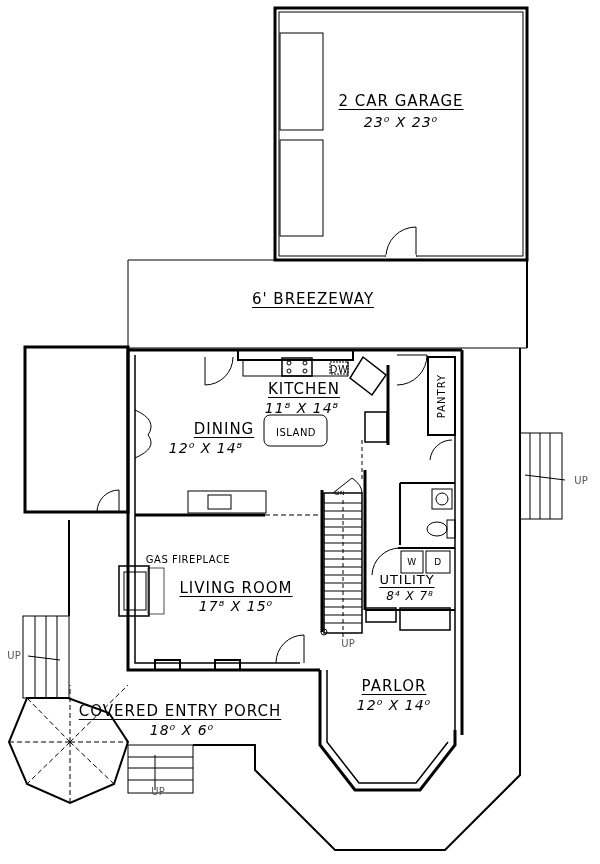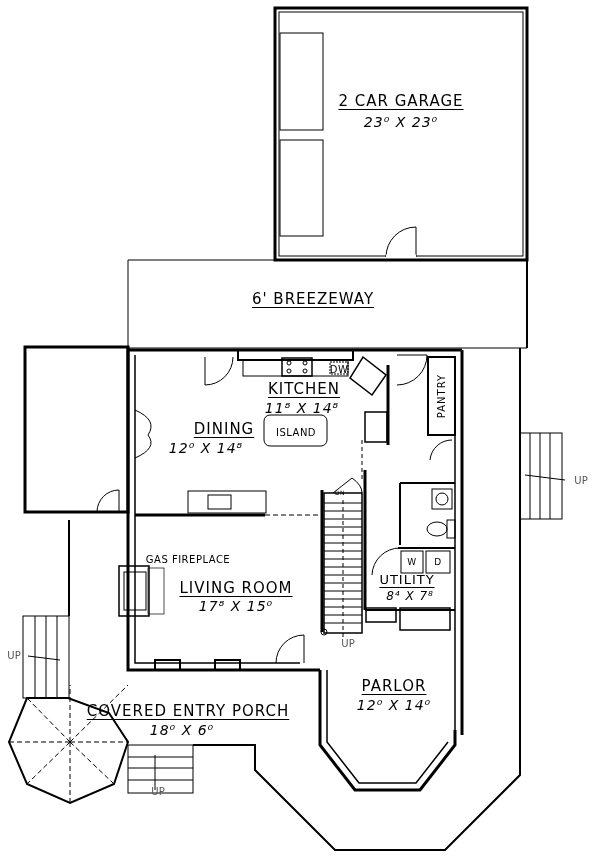--- a/index.html
+++ b/index.html
@@ -208,19 +208,19 @@
 <div class="lbl room-dim" style="left:236px;top:598px;text-align:right;">17⁸ X 15⁰</div>
 
 <div class="lbl small" style="left:412px;top:557px;font-size:9px;">W</div>
 <div class="lbl small" style="left:438px;top:557px;font-size:9px;">D</div>
 <div class="lbl room-name" style="left:407px;top:572px;font-size:13px;">UTILITY</div>
 <div class="lbl room-dim" style="left:410px;top:589px;font-size:12px;">8⁴ X 7⁸</div>
 
 <div class="lbl room-name" style="left:394px;top:677px;">PARLOR</div>
 <div class="lbl room-dim" style="left:394px;top:697px;">12⁰ X 14⁰</div>
 
-<div class="lbl room-name" style="left:180px;top:702px;margin-left:8px;">COVERED ENTRY PORCH</div>
+<div class="lbl room-name" style="left:180px;top:702px;">COVERED ENTRY PORCH</div>
 <div class="lbl room-dim" style="left:182px;top:722px;">18⁰ X 6⁰</div>
 
 <div class="lbl thin" style="left:581px;top:475px;">UP</div>
 <div class="lbl thin" style="left:14px;top:650px;">UP</div>
 <div class="lbl thin" style="left:348px;top:638px;">UP</div>
 <div class="lbl thin" style="left:158px;top:786px;">UP</div>
 
 </body></html>

